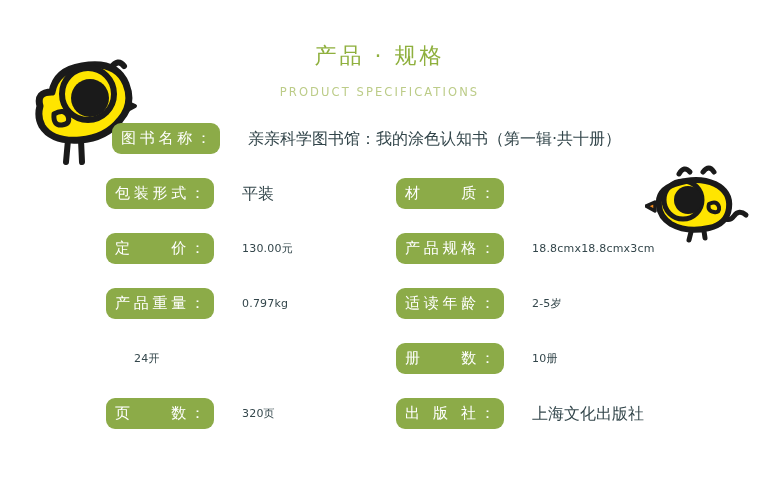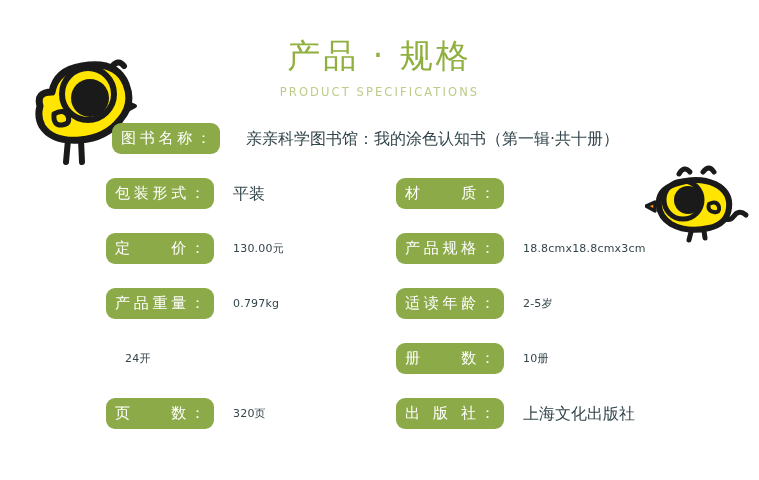--- a/index.html
+++ b/index.html
@@ -18,21 +18,21 @@
 
   
   .header {
     position: absolute;
     left: 0;
     top: 36px;
     width: 759px;
     text-align: center;
   }
   .header-title {
-    font-size: 33px;
+    font-size: 22px;
     line-height: 40px;
     color: #8FB03E;
     letter-spacing: 3px;
     font-weight: normal;
     margin: 0;
     white-space: nowrap;
   }
   .header-subtitle {
     font-size: 11.5px;
     line-height: 16px;
@@ -55,21 +55,21 @@
   }
   .spec-cell {
     position: absolute;
     top: 0;
     display: flex;
     align-items: center;
     height: 34px;
   }
   .spec-cell.col-left  { left: 106px; }
   .spec-cell.col-right { left: 396px; }
-  .spec-cell.col-wide  { left: 112px; gap: 7px; }
+  .spec-cell.col-wide  { left: 112px; }
 
   .pill {
     box-sizing: border-box;
     width: 108px;
     height: 31px;
     border-radius: 9px;
     background: #8CAB48;
     color: #ffffff;
     font-size: 15px;
     line-height: 31px;
@@ -81,21 +81,21 @@
     overflow: hidden;
   }
   .pill span {
     display: inline-block;
     width: 100%;
     text-align: justify;
     text-align-last: justify;
   }
 
   .value {
-    margin-left: 19px;
+    margin-left: 28px;
     font-size: 16px;
     line-height: 31px;
     color: #33464B;
     white-space: nowrap;
   }
   .value.latin { font-size: 11px; letter-spacing: 0.2px; }
 
   
   .bird-large {
     position: absolute;

